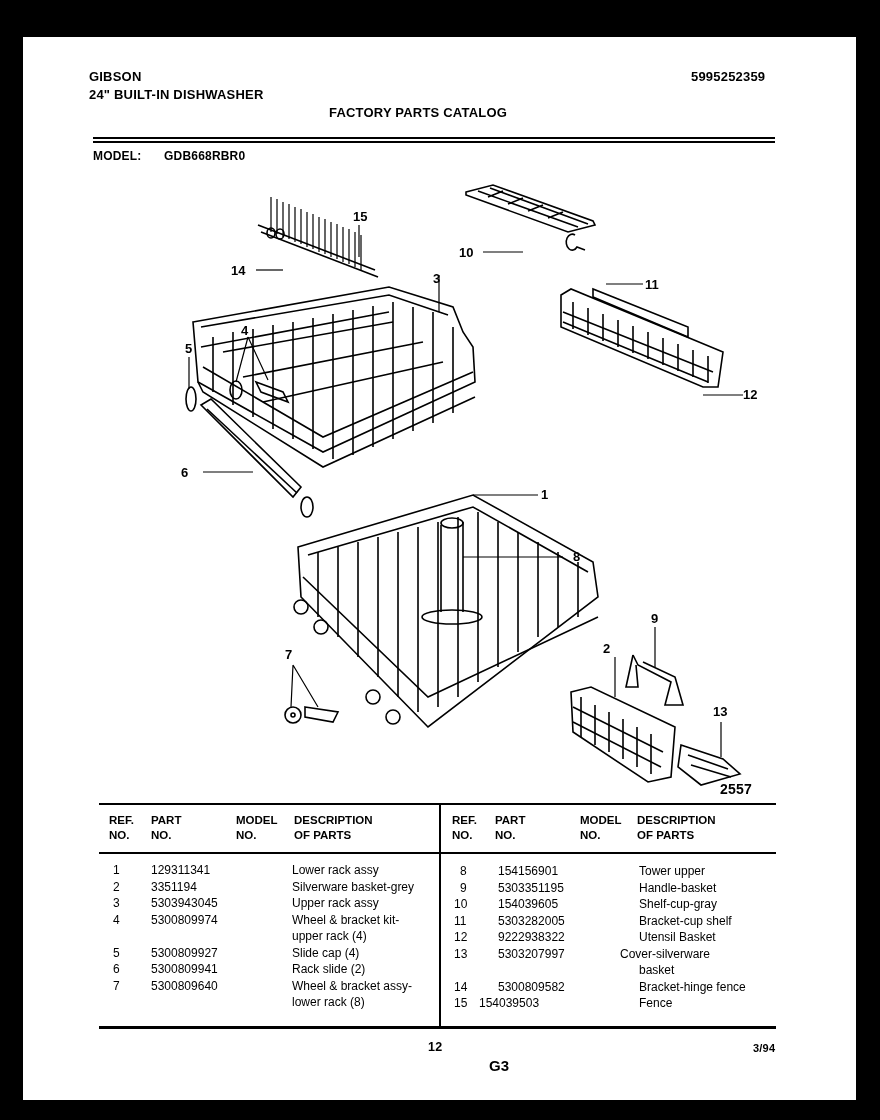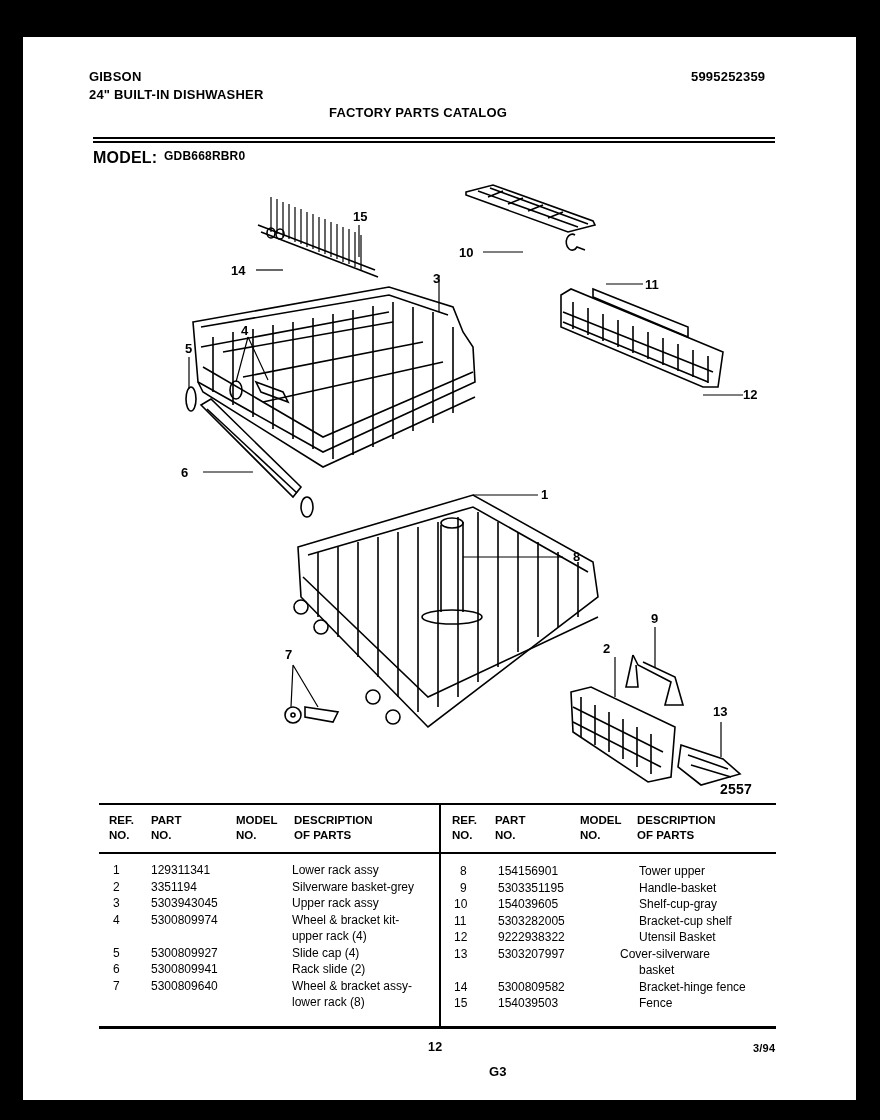--- a/index.html
+++ b/index.html
@@ -24,21 +24,21 @@
 <div class="page">
 
   <div class="abs hdr" style="left:66px;top:32px;">GIBSON</div>
   <div class="abs hdr" style="left:66px;top:50px;">24" BUILT-IN DISHWASHER</div>
   <div class="abs hdr" style="left:306px;top:32px;font-size:13px;margin-top:36px;">FACTORY PARTS CATALOG</div>
   <div class="abs hdr" style="left:668px;top:32px;">5995252359</div>
 
   <div class="rule1" style="top:100px;height:2px;"></div>
   <div class="rule1" style="top:104px;height:2px;"></div>
 
-  <div class="abs hdr" style="left:70px;top:112px;font-size:16px;">MODEL:</div>
+  <div class="abs hdr" style="left:70px;top:112px;font-size:12px;">MODEL:</div>
   <div class="abs hdr" style="left:141px;top:112px;font-size:12px;">GDB668RBR0</div>
 
   <div class="diagram">
     <svg width="640" height="620" viewBox="0 0 640 620">
       <g fill="none" stroke="#000" stroke-width="1.6">
 
         <g>
           <path d="M118 55 L235 100"></path>
           <path d="M115 48 L232 93"></path>
           <g stroke-width="1.2">
@@ -267,21 +267,21 @@
     <div class="row" style="left:0;top:159px;">
       <span style="left:540px">basket</span>
     </div>
     <div class="row" style="left:0;top:175.5px;">
       <span style="left:355px">14</span>
       <span style="left:399px">5300809582</span>
       <span style="left:540px">Bracket-hinge fence</span>
     </div>
     <div class="row" style="left:0;top:192px;">
       <span style="left:355px">15</span>
-      <span style="left:399px">154039503</span>
+      <span style="left:380px">154039503</span>
       <span style="left:540px">Fence</span>
     </div>
   </div>
 
   <div class="abs hdr" style="left:405px;top:1003px;font-size:12.5px;">12</div>
-  <div class="abs hdr" style="left:466px;top:1020px;font-size:13px;margin-top:7px;">G3</div>
+  <div class="abs hdr" style="left:466px;top:1020px;font-size:15px;">G3</div>
   <div class="abs hdr" style="left:730px;top:1005px;font-size:11px;">3/94</div>
 </div>
 
 </body></html>

